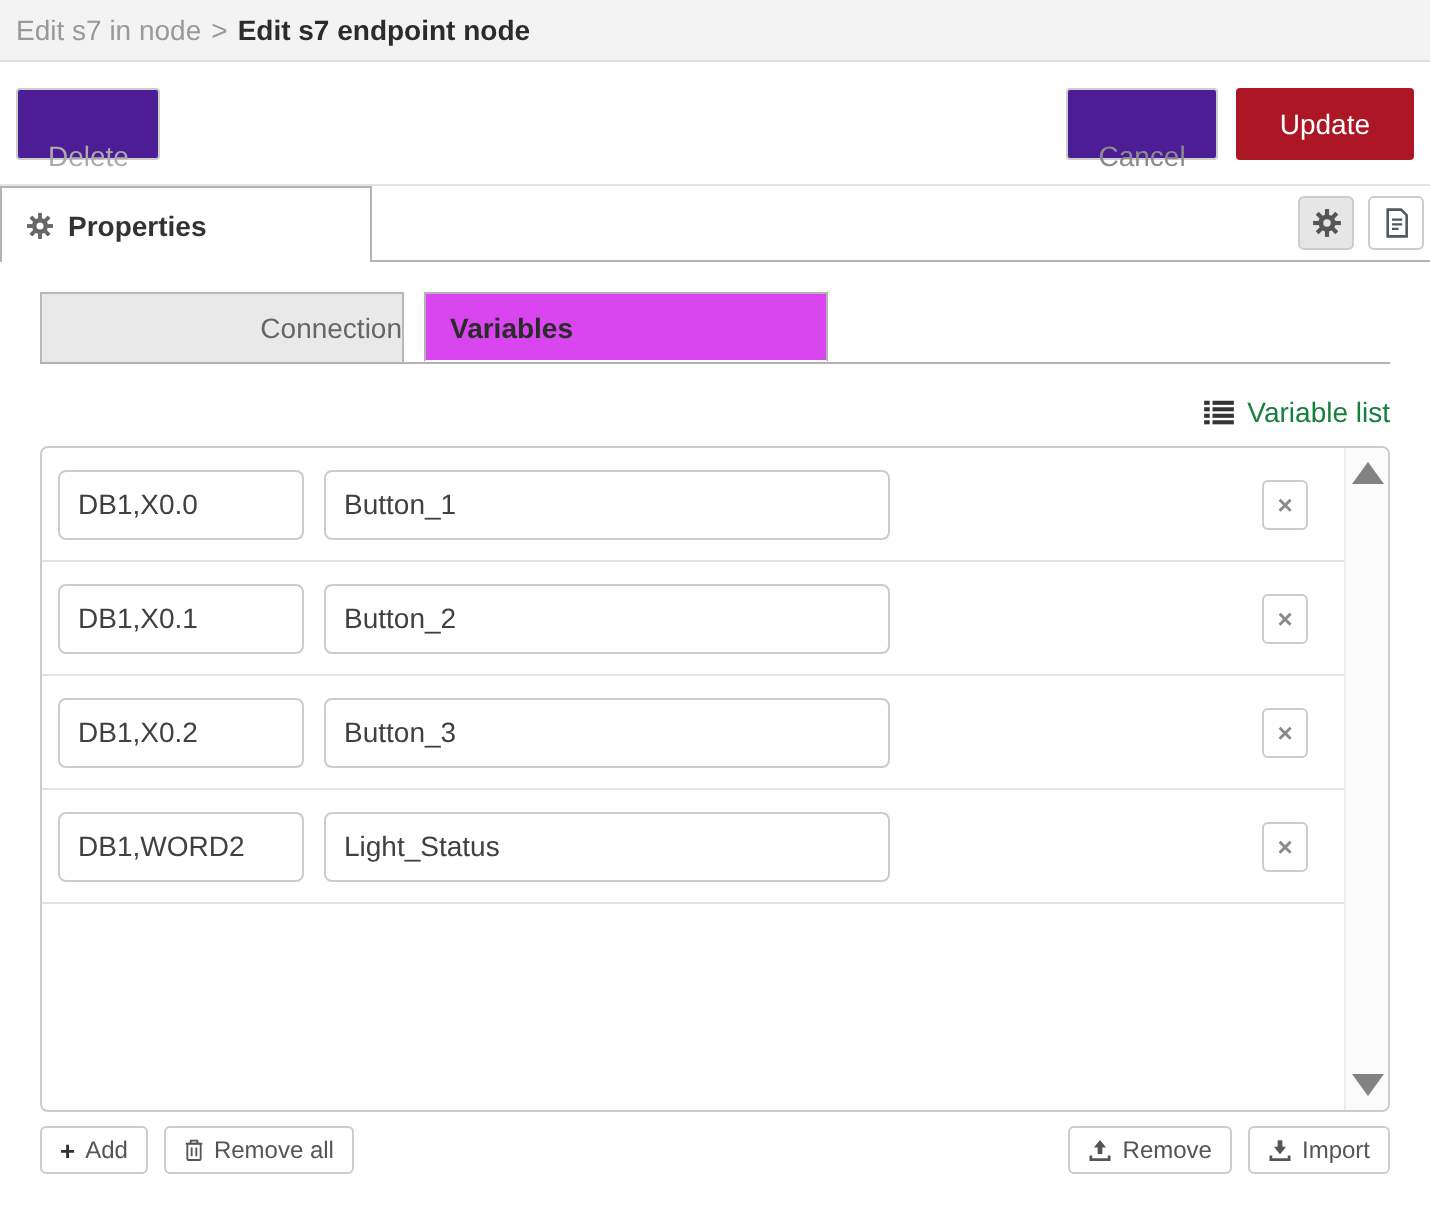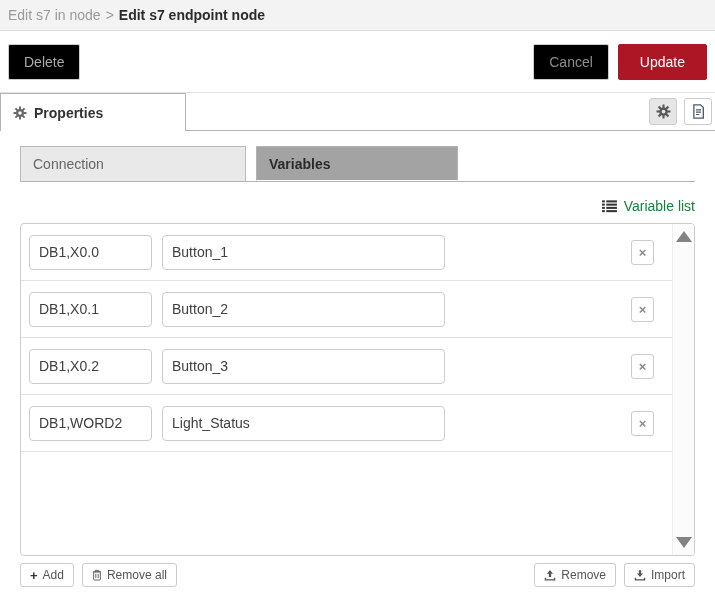--- a/index.html
+++ b/index.html
@@ -16,23 +16,23 @@
     display:flex;align-items:center;padding:0 8px;gap:5px;
     font-size:14px;color:#999;
   }
   .crumb-current{color:#2b2b2b;font-weight:bold;}
   
   .toolbar{
     height:61px;border-bottom:1px solid #e4e4e4;
     display:flex;align-items:center;padding:0 8px;
   }
   .btn{
-    height:36px;box-sizing:border-box;padding:0 15px;
+    height:36px;box-sizing:border-box;padding:16px 15px;
     font-family:inherit;font-size:14px;line-height:34px;
-    background:#000000;border:1px solid #ccc;border-radius:2px;cursor:pointer;
+    background:#4c1d95;border:1px solid #ccc;border-radius:2px;cursor:pointer;
   }
   .btn-delete{color:#ababab;}
   .btn-cancel{margin-left:auto;color:#8c8c8c;margin-right:9px;}
   .btn-update{background:#AD1625;border-color:#AD1625;color:#fff;padding:0 21px;}
   
   .props-row{
     height:37px;border-bottom:1px solid #b3b3b3;
     display:flex;align-items:stretch;padding-right:3px;
   }
   .props-tab{
@@ -49,24 +49,24 @@
   }
   .mini-btn.active{background:#e6e6e6;}
   
   .content{padding:0 20px;}
   .type-tabs{margin-top:15px;display:flex;border-bottom:1px solid #b3b3b3;}
   .type-tab{
     box-sizing:border-box;height:35px;display:flex;align-items:center;
     padding-left:12px;font-size:14px;cursor:pointer;
   }
   .type-tab.inactive{
-    width:226px;background:#e9e9e9;border:1px solid #b9b9b9;border-bottom:none;color:#666;
+    width:182px;background:#e9e9e9;border:1px solid #b9b9b9;border-bottom:none;color:#666;justify-content:flex-end;
   }
   .type-tab.active{
-    width:202px;margin-left:10px;background:#a3a3a3;
+    width:202px;margin-left:10px;background:#d946ef;
     border:1px solid #b3b3b3;border-bottom:1px solid #fff;margin-bottom:-1px;
     font-weight:bold;color:#2b2b2b;
   }
   .var-label{margin-top:16px;display:flex;align-items:center;gap:7px;color:#15803d;justify-content:flex-end;}
   .list-box{
     margin-top:9px;height:333px;box-sizing:border-box;
     border:1px solid #ccc;border-radius:4px;background:#fff;position:relative;
   }
   .rows{position:absolute;left:0;top:0;right:22px;}
   .vrow{

